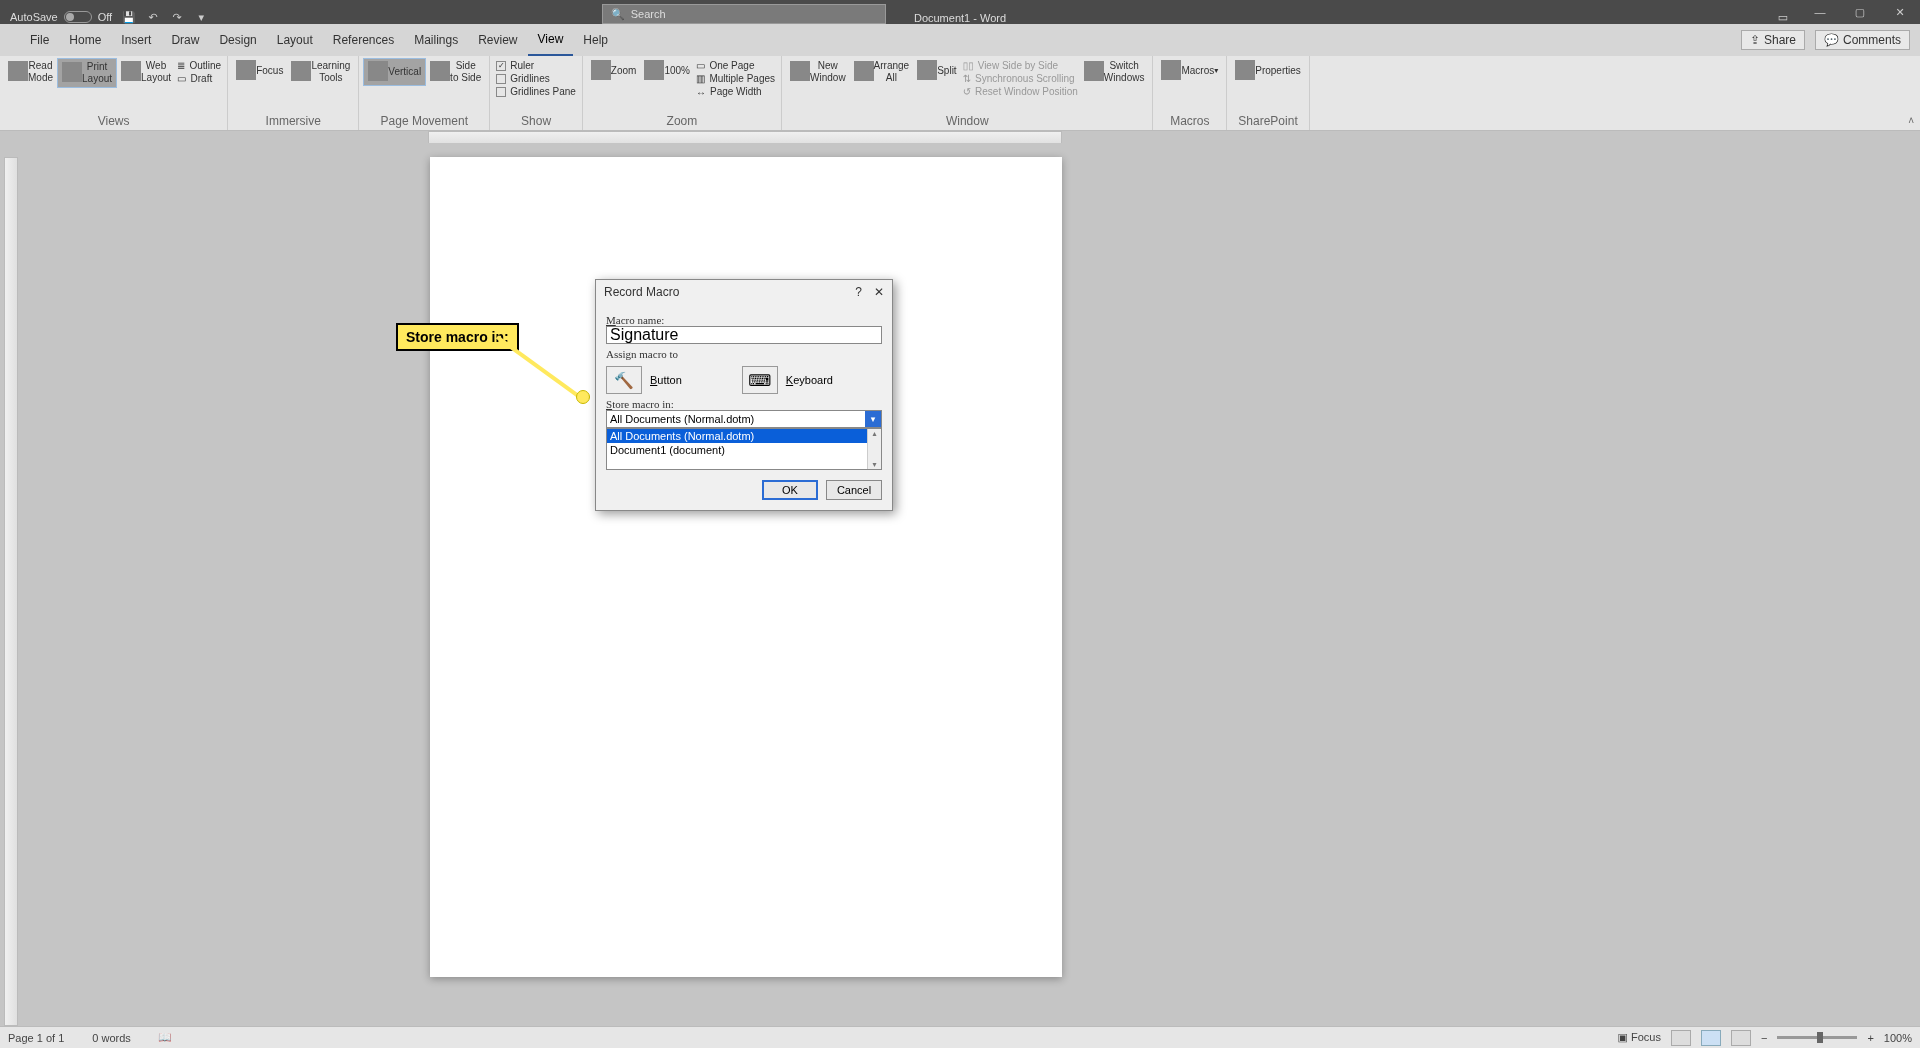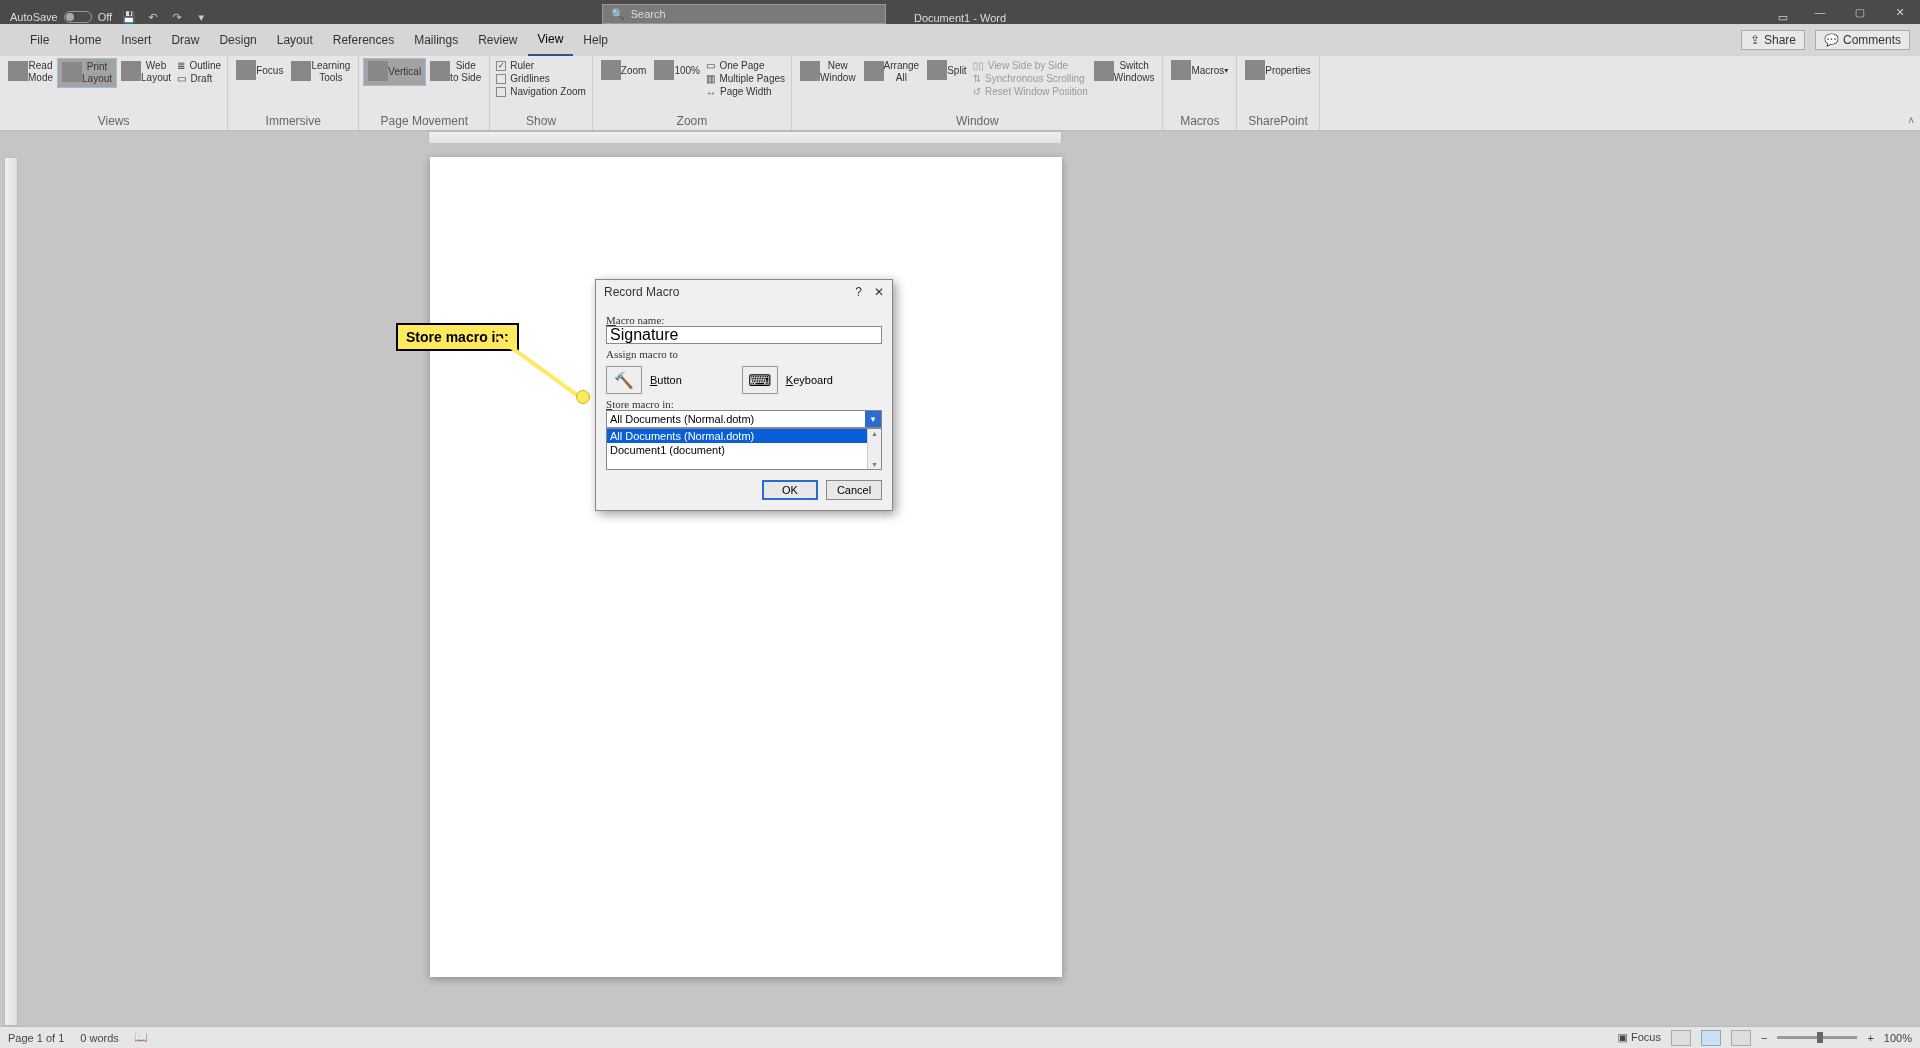--- a/index.html
+++ b/index.html
@@ -68,21 +68,21 @@
 .listbox { width: 100%; border: 1px solid #888; background: #fff; font-size: 11px; position: relative; }
 .lb-item { padding: 1px 3px; }
 .lb-item.selected { background: #0a5fd9; color: #fff; }
 .lb-scroll { position: absolute; right: 0; top: 0; bottom: 0; width: 14px; background: #eee; border-left: 1px solid #ccc; display: flex; flex-direction: column; justify-content: space-between; align-items: center; font-size: 8px; color: #777; }
 .dlg-buttons { display: flex; justify-content: flex-end; gap: 8px; margin-top: 10px; }
 .dlg-btn { width: 56px; height: 20px; border: 1px solid #888; background: #e8e8e8; font-size: 11px; }
 .dlg-btn.primary { border: 1px solid #2b6cd4; box-shadow: inset 0 0 0 1px #2b6cd4; }
 
 
 .statusbar { position: absolute; bottom: 0; left: 0; right: 0; height: 22px; background: #e6e6e6; border-top: 1px solid #bbb; display: flex; align-items: center; justify-content: space-between; padding: 0 8px; font-size: 11px; color: #444; }
-.status-left { display: flex; gap: 16px; align-items: center; }
+.status-left { display: flex; gap: 28px; align-items: center; }
 .status-right { display: flex; gap: 10px; align-items: center; }
 .view-btn { width: 20px; height: 16px; border: 1px solid #aaa; background: #ddd; }
 .view-btn.active { background: #cce0f4; border-color: #8ab; }
 .zoom-slider { width: 80px; height: 3px; background: #999; position: relative; }
 .zoom-thumb { position: absolute; left: 50%; top: -4px; width: 6px; height: 11px; background: #666; }
 
 .underline-first::first-letter { text-decoration: underline; }
 </style>
 </head>
 <body>
@@ -207,21 +207,21 @@
         <div class="chk-item">
             <span class="chkbox">✓</span>
             <span>Ruler</span>
           </div>
         <div class="chk-item">
             <span class="chkbox"></span>
             <span>Gridlines</span>
           </div>
         <div class="chk-item">
             <span class="chkbox"></span>
-            <span>Navigation Zoom</span>
+            <span>Gridlines Pane</span>
           </div>
       </div>
     </div>
     <div class="group-label">Show</div>
   </div>
 
   <div class="ribbon-group">
     <div class="group-content">
       <div class="big-btn">
           <div class="big-icon"></div>

